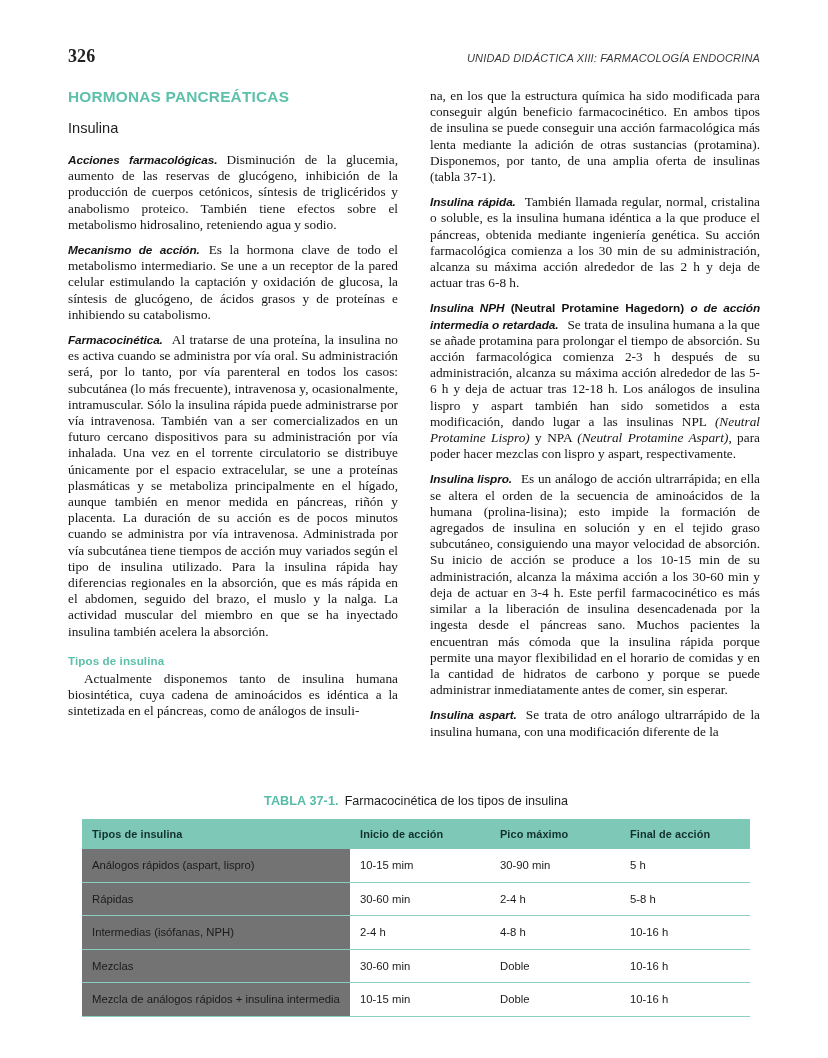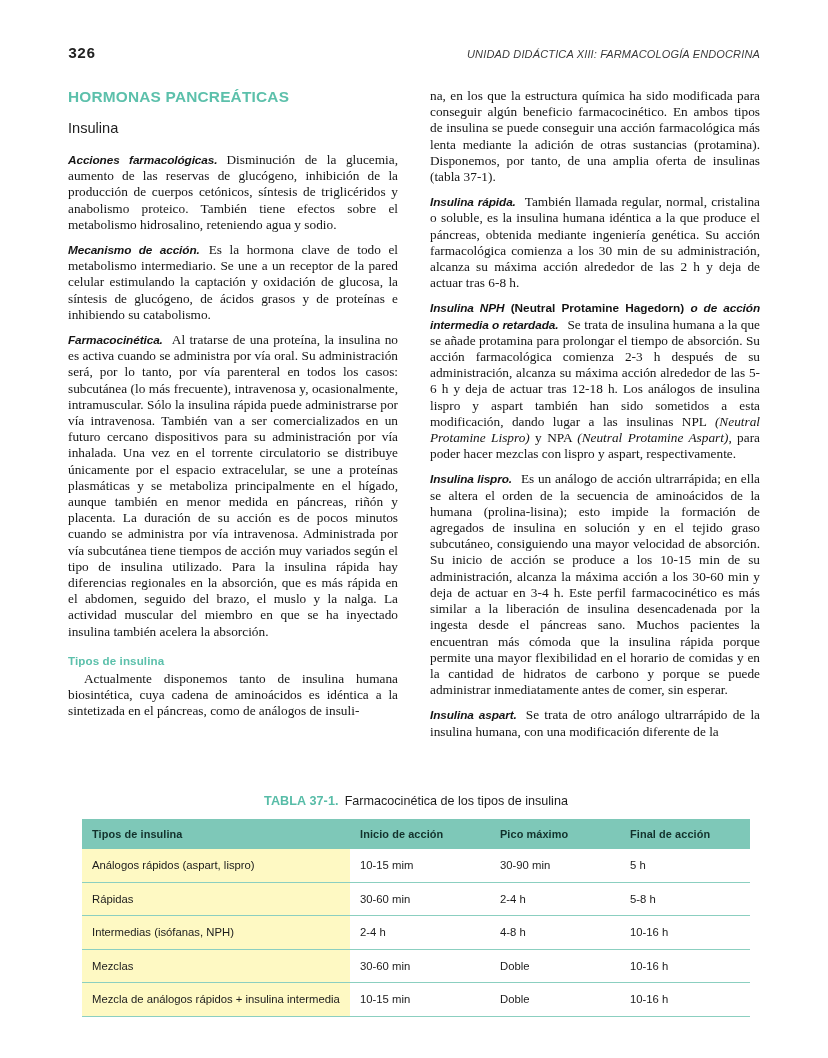--- a/index.html
+++ b/index.html
@@ -28,23 +28,23 @@
     position: absolute;
     left: 68px;
     top: 46px;
     width: 692px;
     height: 20px;
     display: flex;
     align-items: baseline;
     justify-content: space-between;
   }
   .folio {
-    font-family: Liberation Mono, monospace;
-    font-weight: bold;
-    font-size: 15px;
+    font-family: Liberation Serif, serif;
+    font-weight: bold;
+    font-size: 18px;
     color: #222;
     letter-spacing: .1px;
   }
   .head-title {
     font-family: "Liberation Sans", sans-serif;
     font-style: italic;
     font-size: 11px;
     color: #3a3a3a;
     letter-spacing: .15px;
   }
@@ -163,21 +163,21 @@
   }
   table.pk-table tbody td {
     font-size: 11.3px;
     color: #1b1b1b;
     padding: 9px 0 9px 10px;
     border-bottom: 1.5px solid #8bcfc0;
     vertical-align: top;
     line-height: 14.5px;
   }
   table.pk-table tbody td.first-col {
-    background: #fef9c3;
+    background: #737373;
   }
   table.pk-table tbody tr:last-child td {
     border-bottom: 1.5px solid #8bcfc0;
   }
   .multiline-2 { white-space: pre-line; }
 </style>
 </head>
 <body>
 
 <div class="page">

